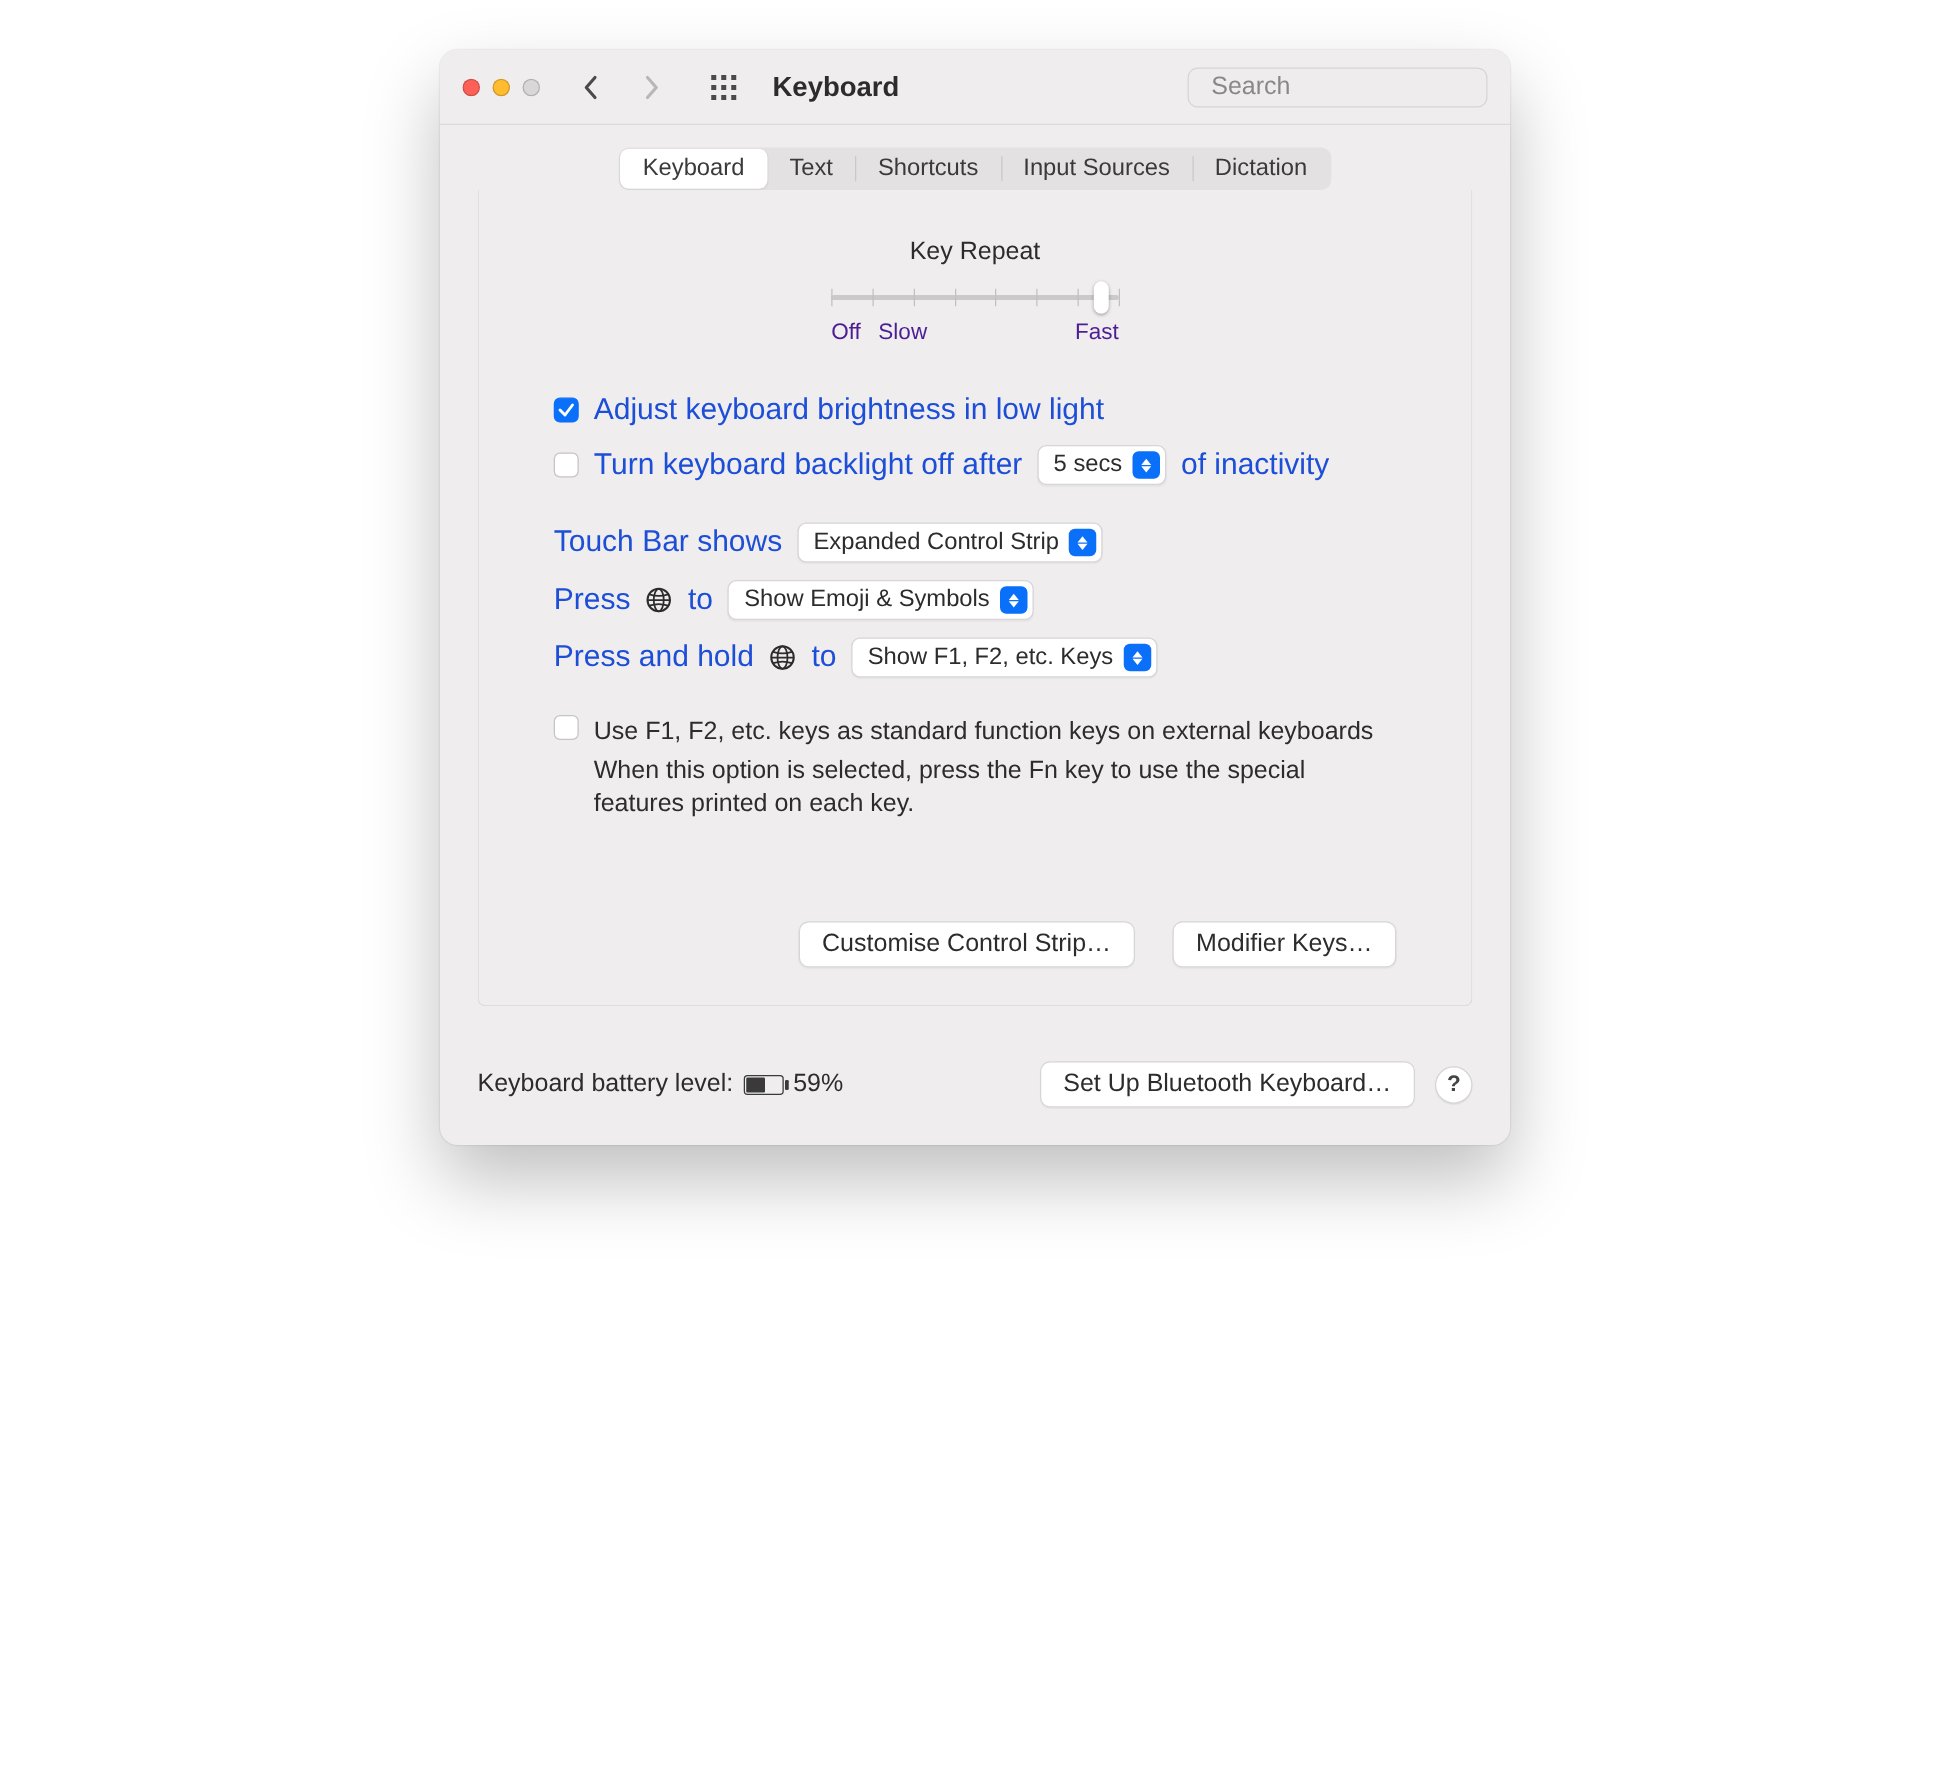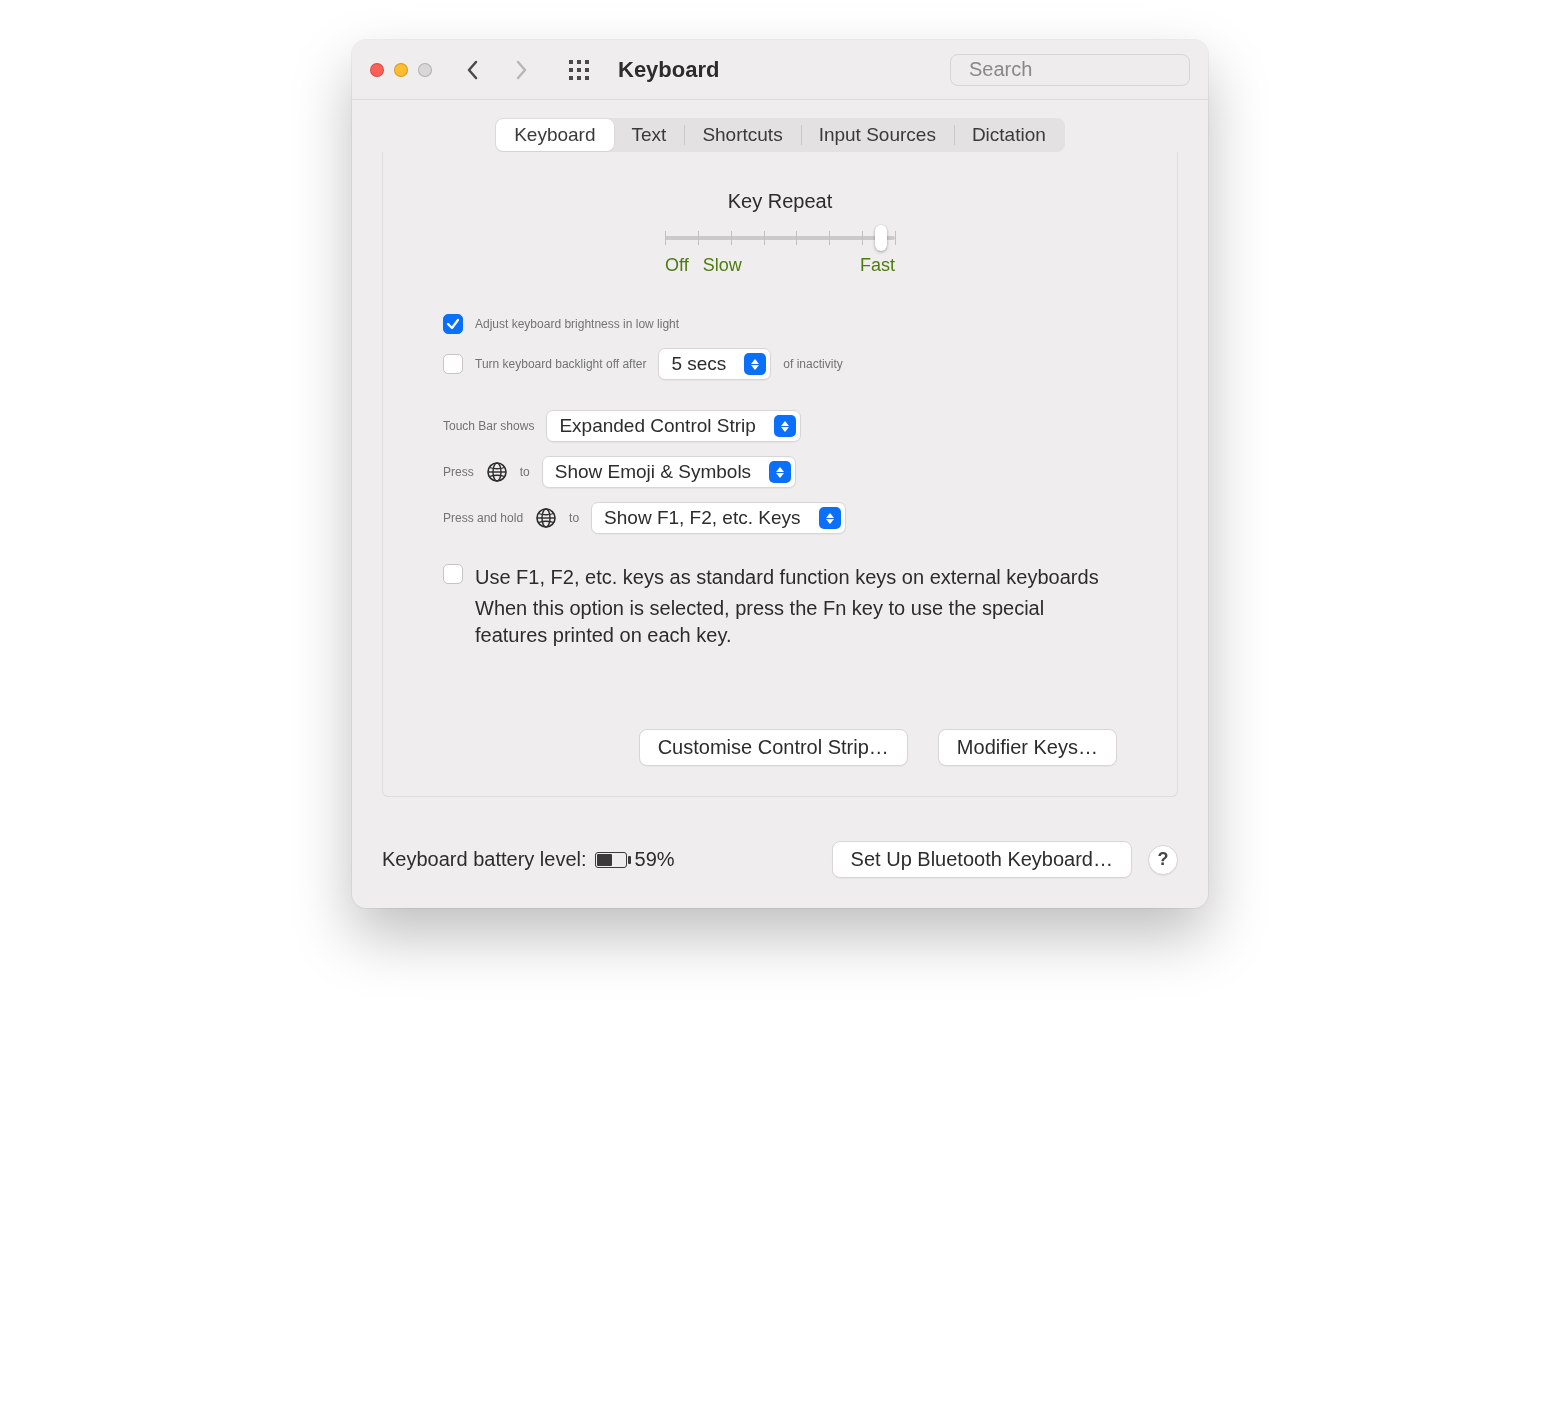--- a/index.html
+++ b/index.html
@@ -114,42 +114,42 @@
     position:absolute;top:6px;width:1px;height:14px;background:#c3c0c2;
   }
   .slider-track .knob{
     position:absolute;top:0;width:12px;height:26px;
     background:#fff;border-radius:6px;
     box-shadow:0 1px 3px rgba(0,0,0,.35);
     transform:translateX(-50%);
   }
   .slider-labels{
     display:flex;width:230px;justify-content:space-between;
-    font-size:18px;color:#4d7c0f;margin-top:6px;
+    font-size:18px;color:#4c1d95;margin-top:6px;
   }
   
   .rows{padding-top:10px}
   .row{display:flex;align-items:center;gap:12px;margin-bottom:14px}
   .row.align-start{align-items:flex-start}
   .chk{
     width:20px;height:20px;border-radius:5px;flex:0 0 auto;
     border:1px solid #c6c4c5;background:#fff;
     display:flex;align-items:center;justify-content:center;
   }
   .chk.checked{background:#0a6ff9;border-color:#0a6ff9}
   .chk.checked svg path{stroke:#fff}
-  .lbl{font-size:12px;color:#737373}
+  .lbl{font-size:24px;color:#1d4ed8}
   .sublbl{font-size:20px;color:#2c2c2c;margin-left:0;max-width:760px;line-height:1.35}
   .popup{
     display:inline-flex;align-items:center;
     background:#fff;border:1px solid #d7d5d6;border-radius:7px;
     height:32px;padding:0 4px 0 12px;
     font-size:19px;color:#2c2c2c;
     box-shadow:0 1px 1px rgba(0,0,0,.04);
-    gap:18px;
+    gap:8px;
   }
   .popup .stepper{
     width:22px;height:22px;border-radius:5px;
     background:#0a6ff9;
     display:flex;flex-direction:column;align-items:center;justify-content:center;
     gap:1px;
   }
   .popup .stepper::before,.popup .stepper::after{
     content:"";width:0;height:0;
   }

